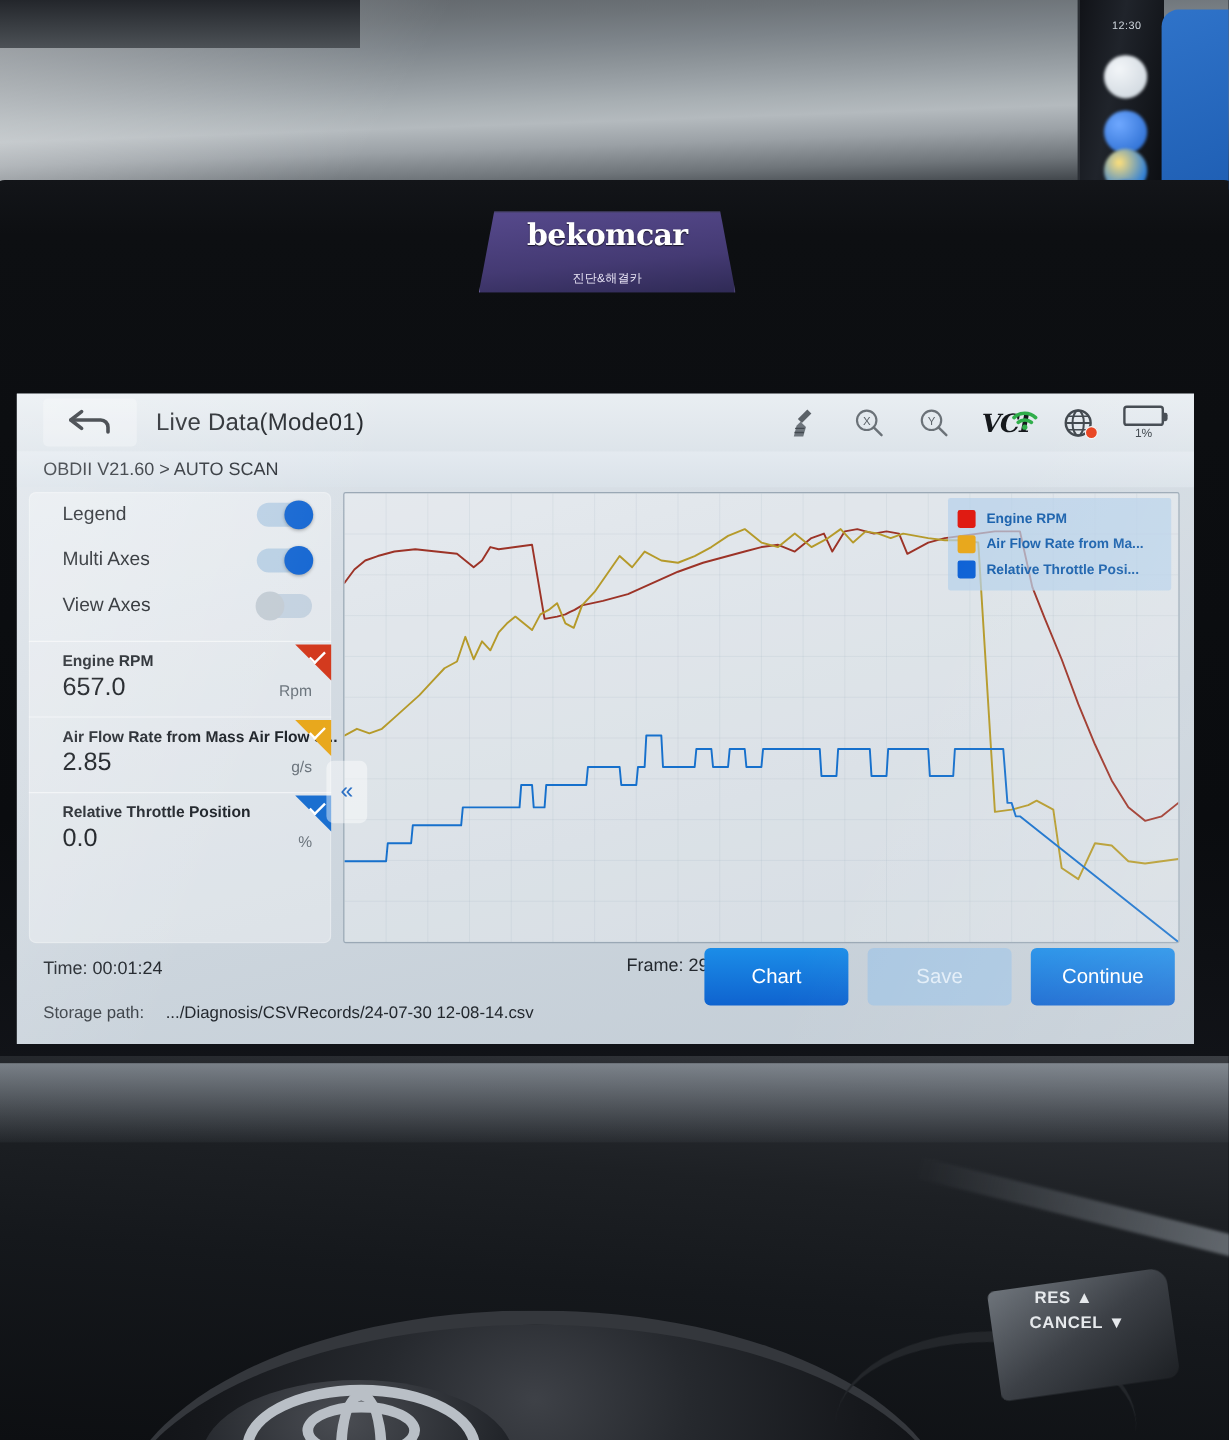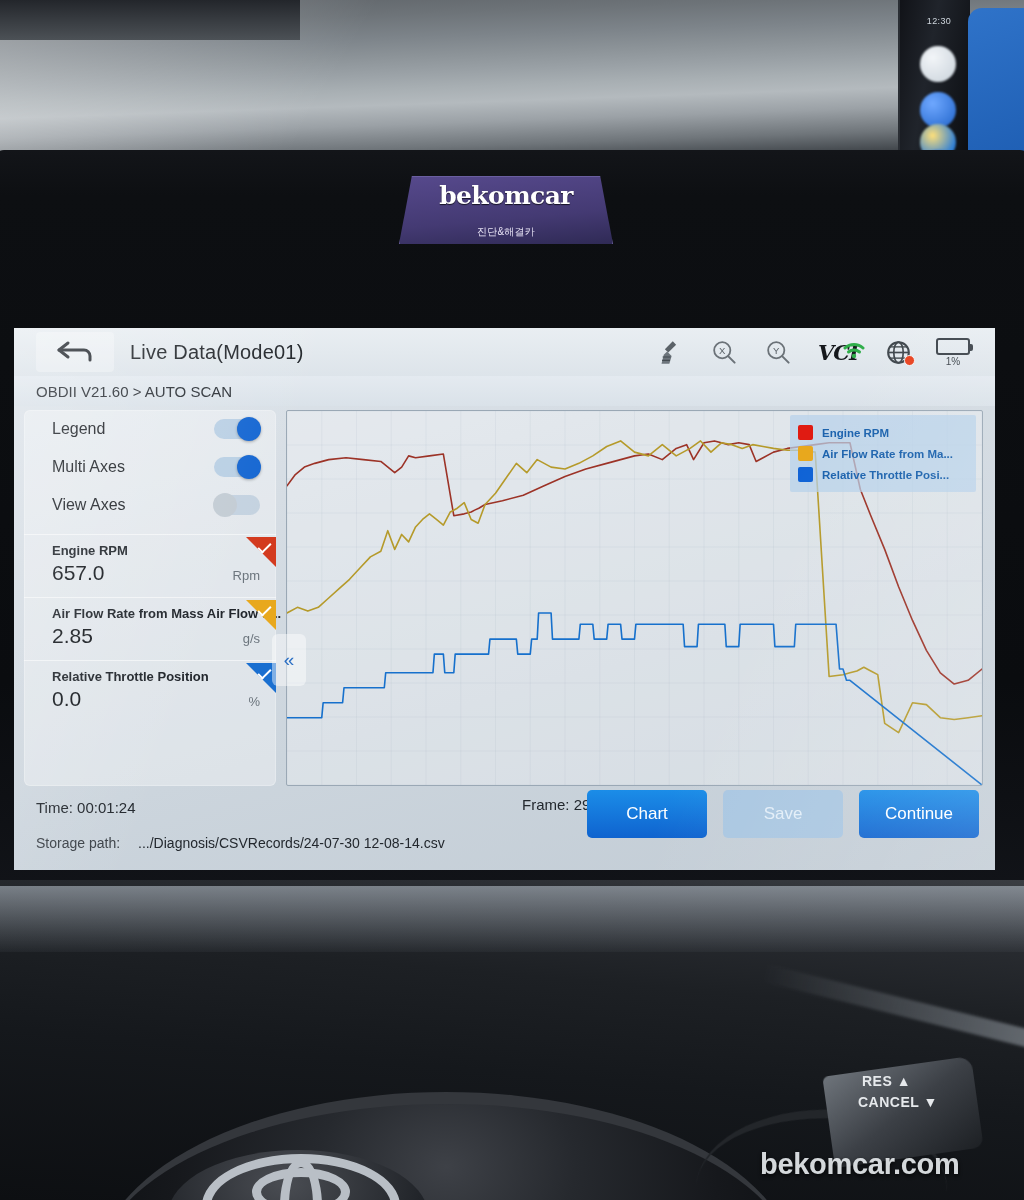--- a/index.html
+++ b/index.html
@@ -293,21 +293,20 @@
   <div class="wheel-hub"></div>
   <div class="toyota-logo">
     <div class="oval o1"></div>
       <div class="oval o2"></div>
       <div class="oval o3"></div>
   </div>
   <div class="cable"></div>
   <div class="stalk"></div>
   <div class="stalk-txt stalk-t1">CANCEL ▼</div>
   <div class="stalk-txt stalk-t2">RES ▲</div>
-  <div class="watermark">bekomcar.com</div>
 </div>
 
 <div id="screen">
 
   <div class="hdr">
     <div class="back-btn">
       <svg viewBox="0 0 42 26">
         <path d="M14 4 L5 11 L14 18" fill="none" stroke="#2b3036" stroke-width="3" stroke-linecap="round" stroke-linejoin="round"></path>
         <path d="M5 11 H30 a6 6 0 0 1 6 6 v4" fill="none" stroke="#2b3036" stroke-width="3" stroke-linecap="round"></path>
       </svg>

